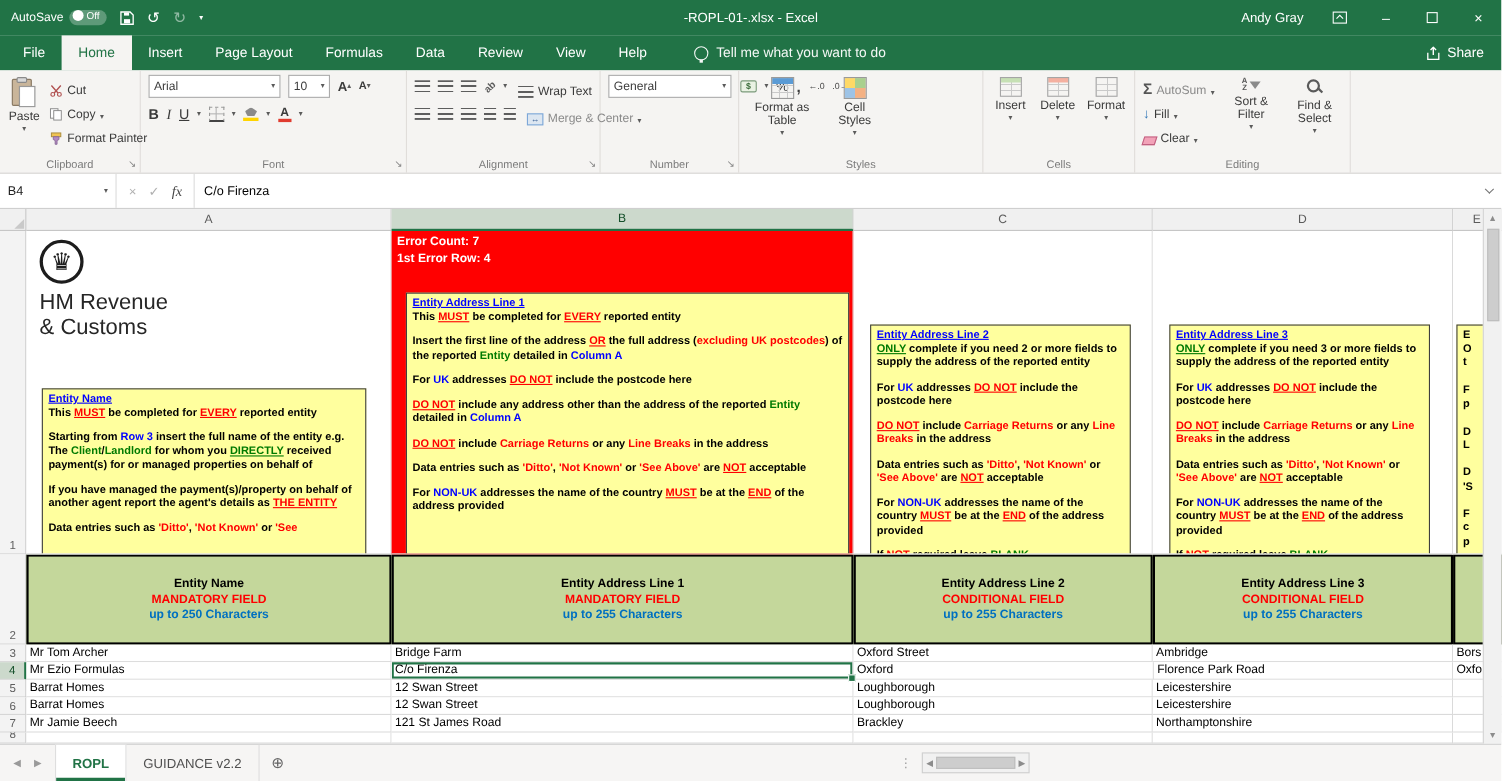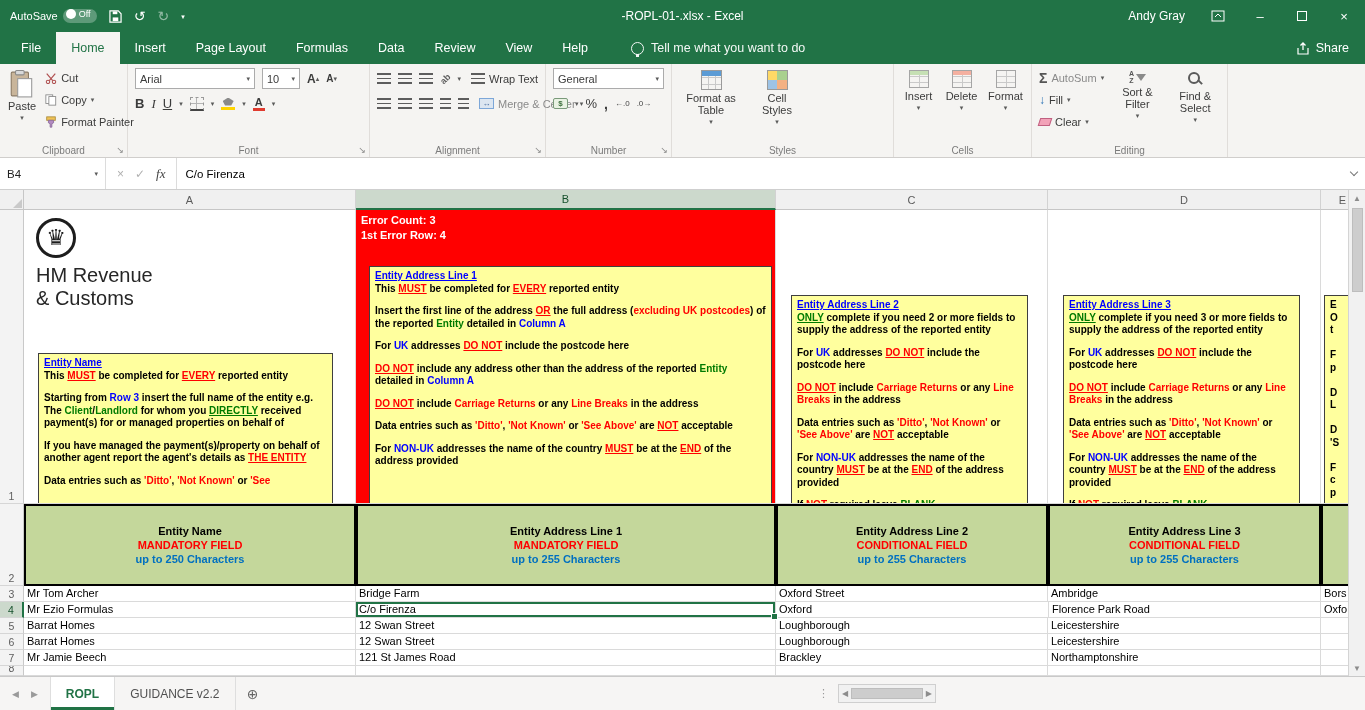--- a/index.html
+++ b/index.html
@@ -32,21 +32,21 @@
 
 
 .ribbon{height:94px;background:#f5f4f2;border-bottom:1px solid #d0cecc;display:flex;align-items:stretch;color:#3b3b3b}
 .rgroup{position:relative;border-right:1px solid #e0ddda;padding:3px 4px 15px 4px;display:flex;gap:2px;flex:none}
 .glabel{position:absolute;bottom:1px;left:0;right:0;text-align:center;font-size:10px;color:#7b7b7b}
 .launch{position:absolute;right:3px;bottom:2px;font-size:9px;color:#8a8a8a}
 .gbtn{display:flex;flex-direction:column;align-items:center;justify-content:flex-start;gap:2px;padding:3px 4px;text-align:center}
 .gbtn .lbl{font-size:11px;line-height:12px;color:#3b3b3b}
 .car{font-size:7px;color:#5a5a5a;line-height:1}
 .sstack{display:flex;flex-direction:column;justify-content:flex-start;gap:1px}
-.sbtn{display:flex;align-items:center;gap:4px;height:21px;padding:0 3px;font-size:11px;white-space:nowrap}
+.sbtn{display:flex;align-items:flex-end;gap:4px;height:21px;padding:0 3px;font-size:11px;white-space:nowrap}
 .arow{display:flex;align-items:center;gap:7px;height:23px;padding:0 3px}
 .combo{background:#fff;border:1px solid #ababab;height:21px;display:flex;align-items:center;justify-content:space-between;padding:0 4px;font-size:11px;gap:4px}
 .ic{display:inline-flex;align-items:center;justify-content:center;flex:none}
 .albars{width:14px;height:11px;background:repeating-linear-gradient(to bottom,#5d5d5d 0 1.5px,transparent 1.5px 4.7px)}
 .orient{font-size:9px;color:#5d5d5d;transform:rotate(-45deg);font-weight:bold}
 .mergeic{width:15px;height:11px;border:1px solid #7da7d8;background:#dce6f1;font-size:8px;color:#44699c}
 .bchar{font-size:13px;font-weight:bold}
 .ichar{font-size:13px;font-style:italic;font-family:"Liberation Serif",serif}
 .uchar{font-size:13px;text-decoration:underline}
 .ic-borders{width:14px;height:14px;border:1px dashed #9a9a9a;border-bottom:2px solid #444;
@@ -318,21 +318,21 @@
       <div class="sbtn" style="color:#8a8a8a">
           <span class="ic mergeic">↔</span>
           <span>Merge &amp; Center</span>
           <span class="car">▾</span>
         </div>
     </div>
     <span class="glabel">Alignment</span>
     <span class="launch">↘</span>
   </div>
 
-  <div class="rgroup" style="width:126px;flex-direction:column">
+  <div class="rgroup" style="width:126px;flex-direction:row">
     <div class="arow">
       <div class="combo" style="width:112px">
           <span>General</span>
           <span class="car">▾</span>
         </div>
     </div>
     <div class="arow">
       <span class="ic coin">$</span>
         <span class="car">▾</span>
       <span class="ic pctic">%</span>
@@ -452,21 +452,21 @@
       </div>
       <div class="note na">
           <p><span class="b u">Entity Name</span><br>This <span class="r u">MUST</span> be completed for <span class="r u">EVERY</span> reported entity</p>
           <p>Starting from <span class="b">Row 3</span> insert the full name of the entity e.g. The <span class="g">Client</span>/<span class="g">Landlord</span> for whom you <span class="g u">DIRECTLY</span> received payment(s) for or managed properties on behalf of</p>
           <p>If you have managed the payment(s)/property on behalf of another agent report the agent's details as <span class="r u">THE ENTITY</span></p>
           <p>Data entries such as <span class="r">'Ditto'</span>, <span class="r">'Not Known'</span> or <span class="r">'See</span></p>
         </div>
     </div>
     <div class="cell r1cell redcell w-b">
       <div class="errb">
-        <div>Error Count: 3</div>
+        <div>Error Count: 7</div>
         <div>1st Error Row: 4</div>
       </div>
       <div class="note nb">
           <p><span class="b u">Entity Address Line 1</span><br>This <span class="r u">MUST</span> be completed for <span class="r u">EVERY</span> reported entity</p>
           <p>Insert the first line of the address <span class="r u">OR</span> the full address (<span class="r">excluding UK postcodes</span>) of the reported <span class="g">Entity</span> detailed in <span class="b">Column A</span></p>
           <p>For <span class="b">UK</span> addresses <span class="r u">DO NOT</span> include the postcode here</p>
           <p><span class="r u">DO NOT</span> include any address other than the address of the reported <span class="g">Entity</span> detailed in <span class="b">Column A</span></p>
           <p><span class="r u">DO NOT</span> include <span class="r">Carriage Returns</span> or any <span class="r">Line Breaks</span> in the address</p>
           <p>Data entries such as <span class="r">'Ditto'</span>, <span class="r">'Not Known'</span> or <span class="r">'See Above'</span> are <span class="r u">NOT</span> acceptable</p>
           <p>For <span class="b">NON-UK</span> addresses the name of the country <span class="r u">MUST</span> be at the <span class="r u">END</span> of the address provided</p>

